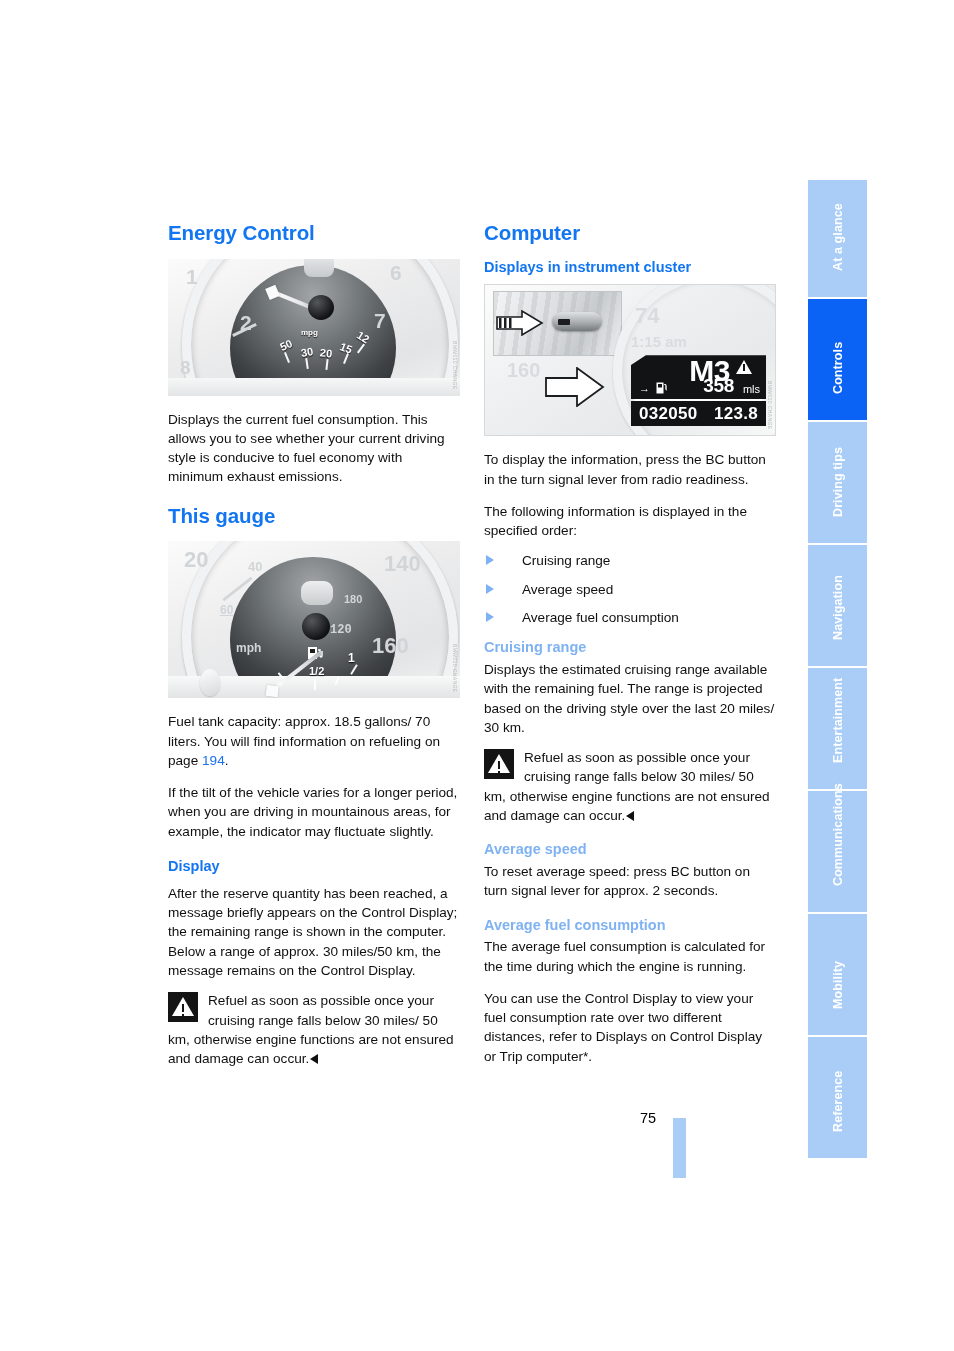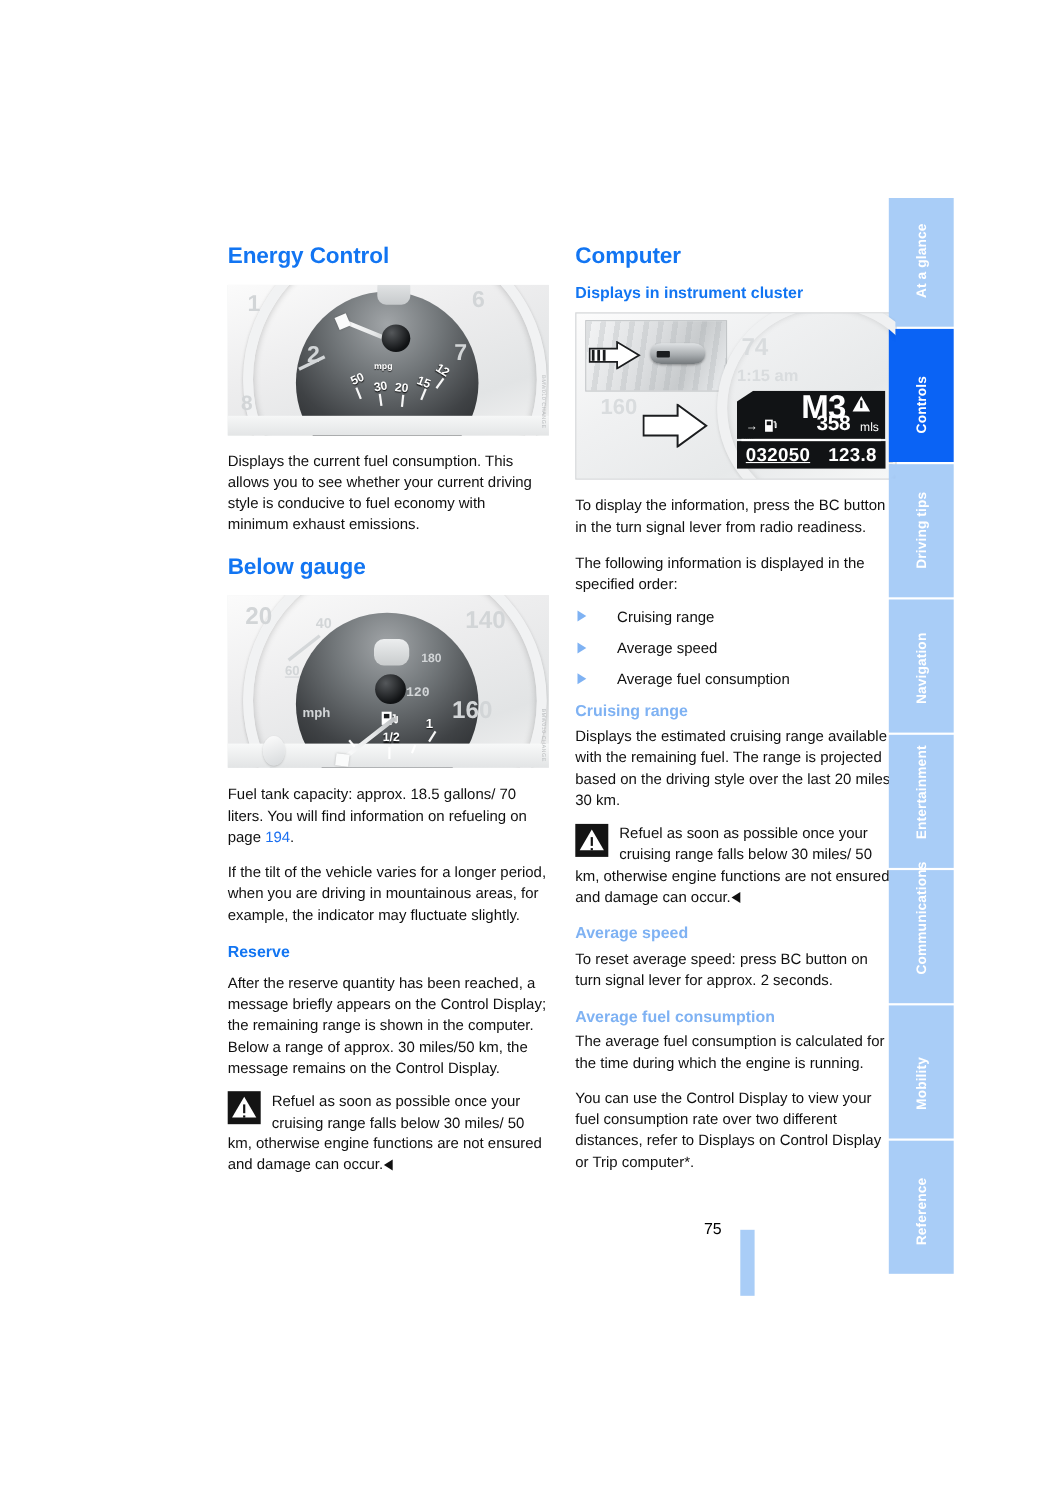--- a/index.html
+++ b/index.html
@@ -21,21 +21,20 @@
     left: 0; top: 0;
     width: 954px;
     height: 1351px;
   }
 
   
   .col {
     position: absolute;
     top: 222px;
     width: 292px;
-    margin-left: 39px;
   }
   .col-left  { left: 168px; }
   .col-right { left: 484px; }
 
   h1.sec-title {
     font-size: 20.5px;
     font-weight: bold;
     color: #1275f2;
     margin: 0 0 14px 0;
     letter-spacing: -0.1px;
@@ -255,21 +254,20 @@
     left: 8px; bottom: 5px;
     font-size: 11px;
     letter-spacing: 0.5px;
   }
   .lcd .odo {
     position: absolute;
     left: 8px; top: 3px;
     font-size: 17px;
     font-weight: bold;
     letter-spacing: 0.3px;
-    text-decoration: underline;
   }
   .lcd .trip {
     position: absolute;
     right: 8px; top: 3px;
     font-size: 17px;
     font-weight: bold;
     letter-spacing: 0.3px;
   }
   .lcd-sep {
     position:absolute;
@@ -455,21 +453,21 @@
       <div class="needle" style="left:100px; top:50px; width:52px; transform:rotate(22deg);"></div>
       <div class="needle-hub" style="left:140px; top:36px; width:26px; height:25px;"></div>
       <div style="position:absolute; left:136px; top:-6px; width:30px; height:24px; border-radius:8px; background:linear-gradient(180deg,#e9ebec,#c7cacc); z-index:3;"></div>
 
       <div style="position:absolute; left:0; bottom:0; width:292px; height:18px; background:linear-gradient(180deg,#f6f7f7,#e3e5e6);"></div>
       <div class="fig-credit">BMW010 CHANGE</div>
     </div>
 
     <p class="body">Displays the current fuel consumption. This allows you to see whether your current driving style is conducive to fuel economy with minimum exhaust emissions.</p>
 
-    <h1 class="sec-title second" style="margin-top:18px;">Below gauge</h1>
+    <h1 class="sec-title second" style="margin-top:18px;">This gauge</h1>
 
     <div class="figure fig-fuel">
       <div class="gauge-frame"></div>
 
       <div class="ghostno" style="left:16px; top:6px; font-size:22px;">20</div>
       <div class="ghostno" style="left:80px; top:18px; font-size:13px;">40</div>
       <div class="ghostno" style="left:52px; top:62px; font-size:12px;text-decoration:underline;">60</div>
       <div class="ghostno" style="left:68px; top:100px; font-size:12px;">mph</div>
       <div class="ghostno" style="left:162px; top:82px; font-size:12px;font-family:Liberation Mono, monospace;">120</div>
       <div class="ghostno" style="left:216px; top:10px; font-size:22px;">140</div>
@@ -503,21 +501,21 @@
       <div style="position:absolute; left:0; bottom:0; width:292px; height:22px; background:linear-gradient(180deg,#f8f9f9,#e2e4e5);"></div>
       <div class="fig-credit">BMW010 CHANGE</div>
     </div>
 
     <p class="body">
       <span>Fuel tank capacity: approx. 18.5 gallons/ 70 liters. You will find information on refueling on page </span><span class="pageref">194</span><span>.</span>
     </p>
 
     <p class="body">If the tilt of the vehicle varies for a longer period, when you are driving in mountainous areas, for example, the indicator may fluctuate slightly.</p>
 
-    <h2 class="sub-title" style="margin-top:17px;">Reserve</h2>
+    <h2 class="sub-title" style="margin-top:17px;">Display</h2>
 
     <p class="body tight">After the reserve quantity has been reached, a message briefly appears on the Control Display; the remaining range is shown in the computer. Below a range of approx. 30 miles/50 km, the message remains on the Control Display.</p>
 
     <div class="warn-block">
       <span class="warn-icon">
         <span class="tri-w"></span>
           <span class="bang"></span>
       </span>
       <span>Refuel as soon as possible once your cruising range falls below 30 miles/ 50 km, otherwise engine functions are not ensured and damage can occur.</span><span class="endmark"></span>
     </div>

